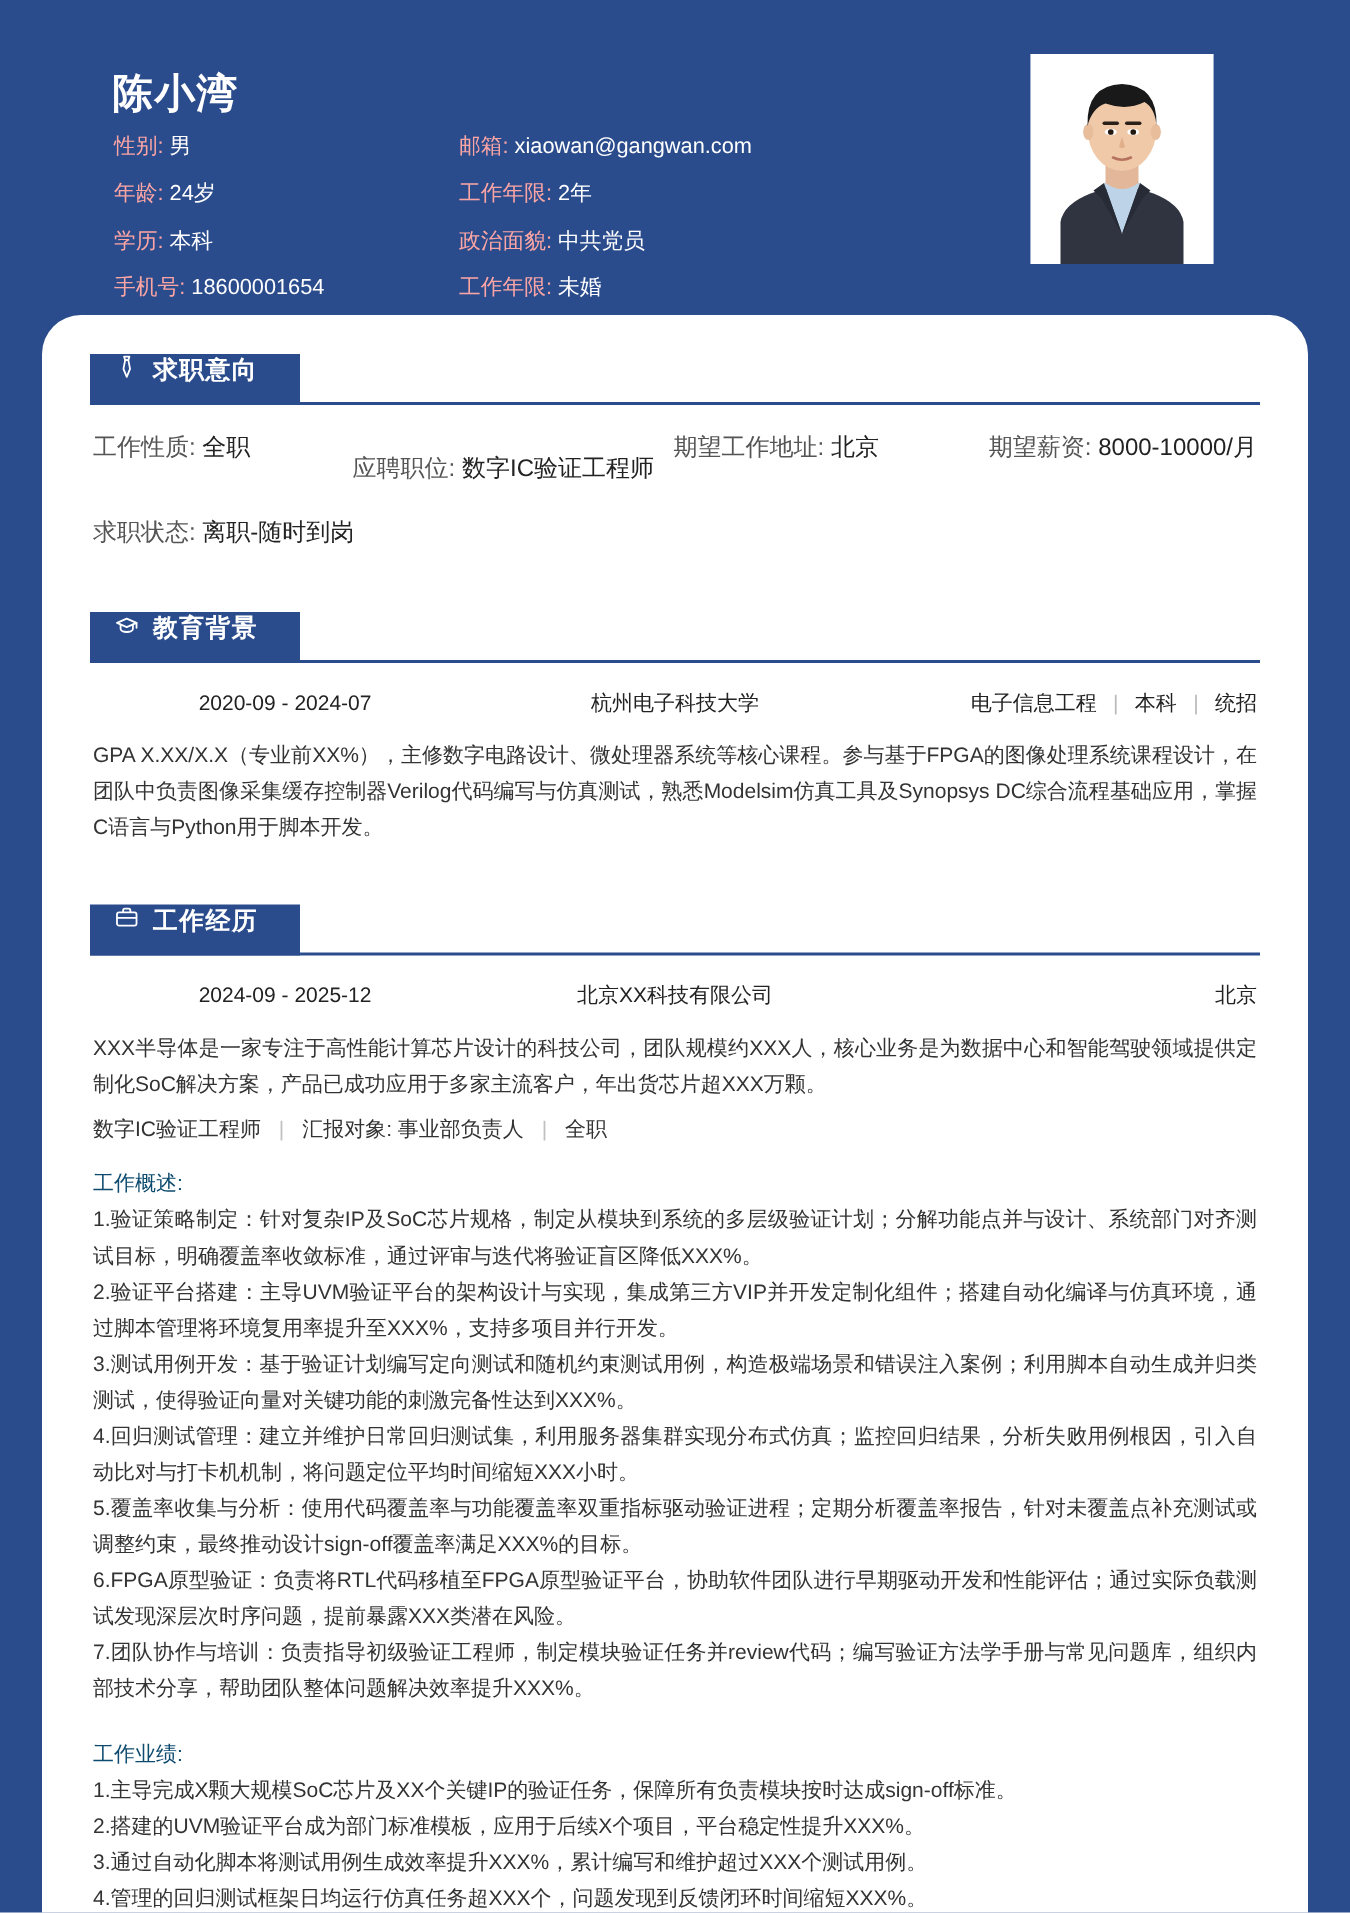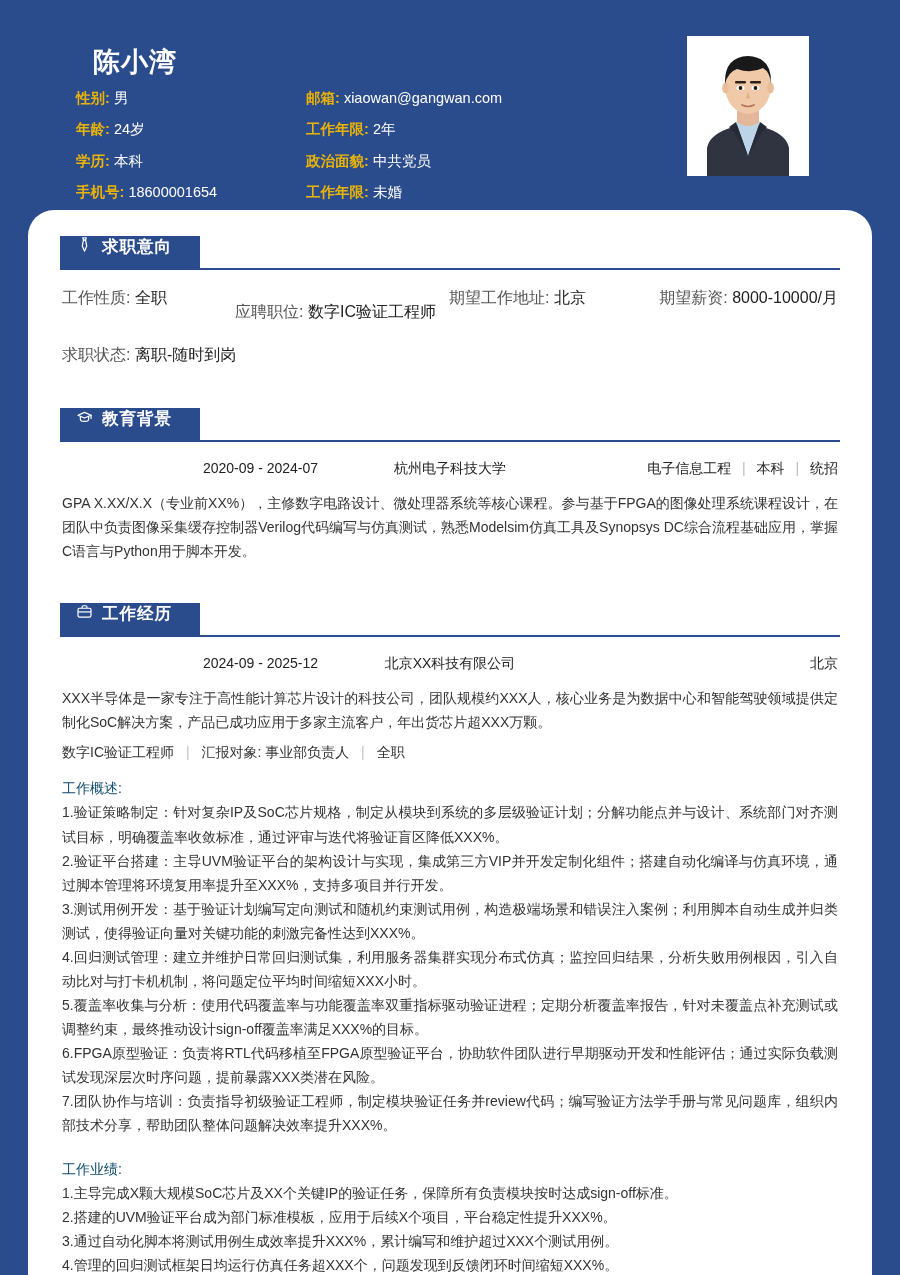--- a/index.html
+++ b/index.html
@@ -18,41 +18,41 @@
     position:relative;
     height:210px;
     padding:36px 0 0 0;
   }
   .hdr-inner {
     position:relative;
     width:900px; height:176px;
   }
   .name {
     position:absolute;
-    left:93px; top:8px;
+    left:75px; top:8px;
     color:#ffffff;
     font-size:27px;
     font-weight:bold;
     letter-spacing:1px;
   }
   .info-grid {
     position:absolute;
     left:76px; top:54px;
     width:560px;
     display:grid;
     grid-template-columns:230px 330px;
     row-gap:14px;
   }
   .info-item {
     color:#e9edf5;
     font-size:14.5px;
     line-height:1.2;
     white-space:nowrap;
   }
-  .info-item .lbl { color:#eab308;font-weight:bold; }
+  .info-item .lbl { color:#fca5a5; }
   .info-item .val { color:#ffffff; }
 
   .photo {
     position:absolute;
     left:687px; top:0px;
     width:122px; height:140px;
     background:#ffffff;
     overflow:hidden;
   }
   .photo svg { display:block; width:100%; height:100%; }
@@ -124,21 +124,21 @@
   .ji-c4 { width:auto;margin-left:20px; }
 
   
   .tri {
     display:flex;
     align-items:baseline;
     font-size:14px;
     color:#222222;
     margin-bottom:13px;
   }
-  .tri .t-left { width:33%; text-align:right; }
+  .tri .t-left { width:33%; text-align:center; }
   .tri .t-mid  { width:34%; text-align:center; }
   .tri .t-right{ width:33%; text-align:right; }
   .tri .sep { color:#bbbbbb; padding:0 7px; }
 
   .para {
     font-size:14px;
     line-height:1.72;
     color:#333333;
     margin-bottom:10px;
     text-align:justify;

